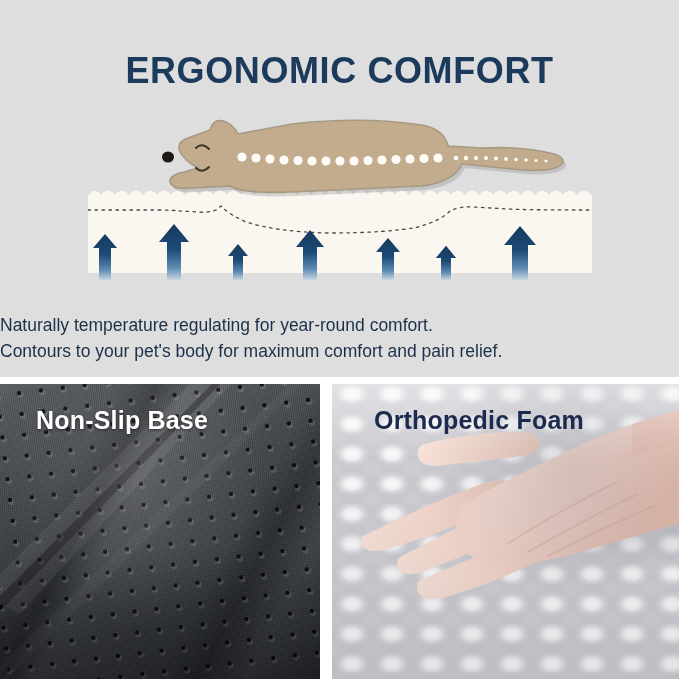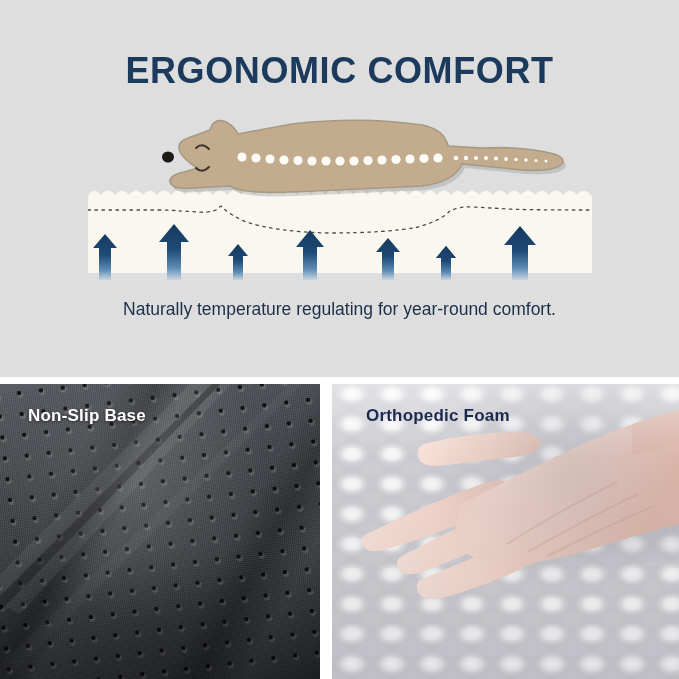--- a/index.html
+++ b/index.html
@@ -52,22 +52,22 @@
     position:absolute;left:88px;top:222px;width:504px;height:60px;
   }
 
   
   #dog-illustration{
     position:absolute;left:122px;top:112px;width:446px;height:110px;
   }
 
   
   #body-copy{
-    position:absolute;left:0;top:296px;width:679px;
-    text-align:center;
+    position:absolute;left:0;top:312px;width:679px;
+    text-align:left;
     color:#1b3048;
   }
   #body-copy .copy-line{
     font-size:17.5px;
     line-height:26px;
     white-space:nowrap;
   }
 
   
   #bottom-row{
@@ -75,25 +75,26 @@
   }
 
   .bottom-panel{
     position:absolute;top:0;height:295px;overflow:hidden;
   }
   #panel-non-slip{ left:0;   width:320px; background:#3a3d42; }
   #panel-orthopedic{ left:332px; width:347px; background:#fde047; }
 
   .panel-caption{
     position:absolute;top:22px;
-    font-size:17px;
+    font-size:25px;
     font-weight:bold;
     letter-spacing:0.2px;
     white-space:nowrap;
     z-index:8;
+    margin-left:8px;
   }
   #caption-non-slip{
     left:28px;color:#ffffff;
     text-shadow:0 1px 3px rgba(0,0,0,.55);
   }
   #caption-orthopedic{
     left:34px;color:#1b2a4e;
   }
 
   
@@ -292,20 +293,21 @@
           <circle cx="384" cy="47" r="1.9"></circle>
         <circle cx="394" cy="47.5" r="1.8"></circle>
           <circle cx="404" cy="48" r="1.7"></circle>
         <circle cx="414" cy="48.5" r="1.6"></circle>
           <circle cx="424" cy="49" r="1.5"></circle>
       </g>
     </svg>
 
     <div id="body-copy">
       <div class="copy-line">Naturally temperature regulating for year-round comfort.</div>
+      <div class="copy-line">Contours to your pet's body for maximum comfort and pain relief.</div>
     </div>
   </div>
 
   <div class="gap-white" id="gap-horizontal"></div>
   <div class="gap-white" id="gap-vertical"></div>
 
   <div id="bottom-row">
 
     <div class="bottom-panel" id="panel-non-slip">
       <div class="fabric-base"></div>

